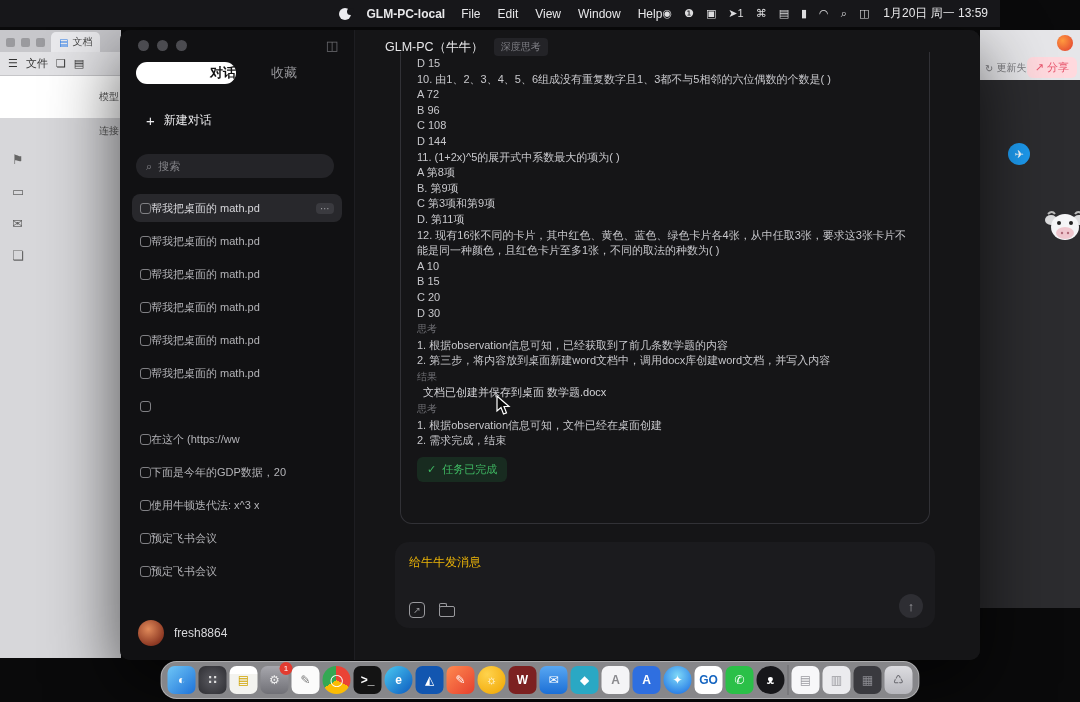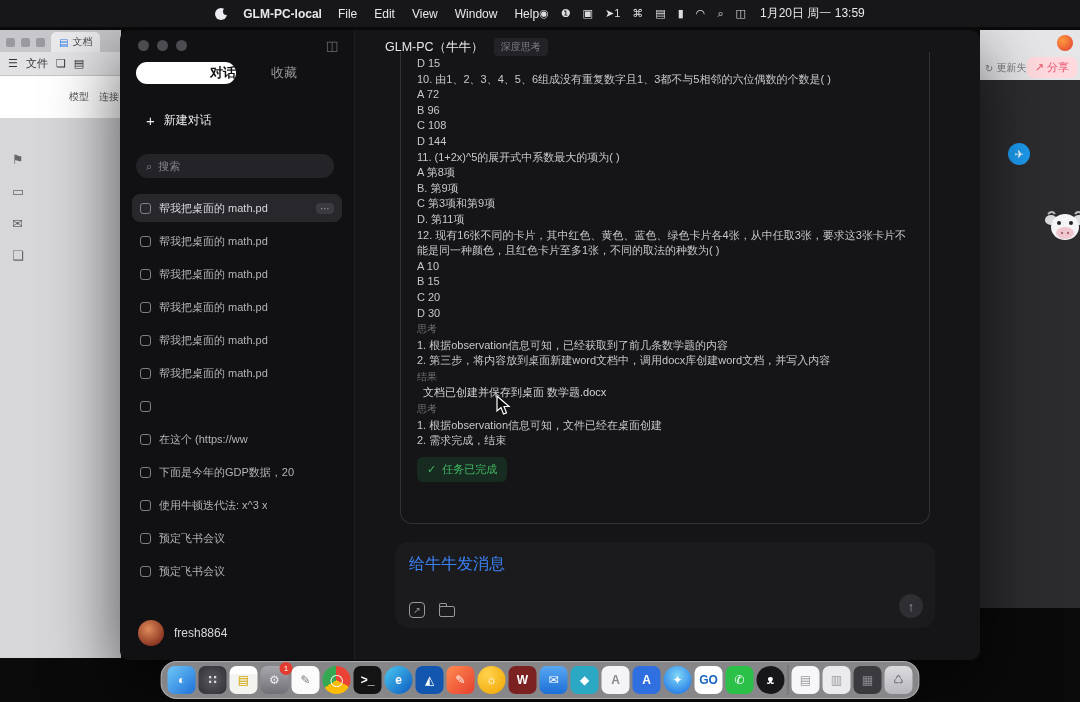--- a/index.html
+++ b/index.html
@@ -1,43 +1,43 @@
 <!DOCTYPE html>
 <html><head>
 <meta charset="utf-8">
 <style>
   * { margin:0; padding:0; box-sizing:border-box; }
   html,body { width:1080px; height:702px; overflow:hidden;
     font-family:"Liberation Sans","DejaVu Sans",sans-serif; }
   body { background:#0a0a0b; position:relative; }
 
   
-  .menubar{position:absolute;left:0;top:0;width:1080px;height:27px;background:#17171a;
-    color:#e8e8ea;display:flex;align-items:center;justify-content:center;
+  .menubar{position:absolute;left:0;top:0;width:1000px;height:27px;background:#17171a;
+    color:#e8e8ea;display:flex;align-items:center;justify-content:flex-end;
     padding:0 12px;font-size:12px;z-index:50}
   .mb-left{display:flex;align-items:center;gap:16px}
   .mb-app{font-weight:bold}
   .mb-left nav{display:flex;gap:17px}
   .mb-item{cursor:default}
   .mb-right{display:flex;align-items:center;gap:14px}
   .mb-status{display:flex;gap:12px;align-items:center}
   .st-icon{color:#dcdcde;font-size:11px}
   .mb-clock{font-size:12px}
   .apple{width:12px;height:12px;border-radius:50%;background:#ececf0;position:relative;display:inline-block}
   .apple::after{content:"";position:absolute;right:-3px;top:0;width:7px;height:7px;border-radius:50%;background:#17171a}
 
   
   .bg-left{position:absolute;left:0;top:30px;width:121px;height:628px;background:#d7d7da;z-index:1}
   .tabrow{height:22px;background:#c7c7cb;display:flex;align-items:flex-end;gap:6px;padding:0 6px;font-size:10px;color:#444}
   .mini-sq{width:9px;height:9px;border-radius:2px;background:#9a9a9e;margin-bottom:5px;display:inline-block}
   .tab-doc{background:#e9e9ec;border-radius:5px 5px 0 0;padding:3px 8px;display:flex;gap:4px;align-items:center}
   .doc-glyph{color:#2f7fe8;font-size:10px}
   .bg-toolbar{height:24px;display:flex;align-items:center;gap:8px;padding:0 8px;font-size:11px;color:#333;background:#e2e2e5;border-bottom:1px solid #c6c6c9}
   .bg-canvas{background:#fff;height:42px}
-  .side-labels{position:absolute;right:2px;top:60px;font-size:10px;color:#555;display:flex;flex-direction:row;gap:10px;align-items:flex-end}
+  .side-labels{position:absolute;right:2px;top:60px;font-size:10px;color:#555;display:flex;flex-direction:column;gap:20px;align-items:flex-end}
   .edge-icons{position:absolute;left:12px;top:122px;display:flex;flex-direction:column;gap:17px;color:#666;font-size:13px}
 
   
   .bg-right{position:absolute;right:0;top:30px;width:100px;height:578px;background:#2c2c2f;z-index:1}
   .bg-right .head{height:50px;background:#e6e6e9;position:relative}
   .avatar-orange{position:absolute;right:7px;top:5px;width:16px;height:16px;border-radius:50%;
     background:radial-gradient(circle at 35% 35%,#ff9a3e,#e03b2f)}
   .update-failed{position:absolute;left:5px;top:31px;font-size:10px;color:#7a7a7e;display:flex;gap:3px;align-items:center}
   .share-btn{position:absolute;right:3px;top:27px;background:#ffd9de;color:#e8566d;font-size:11px;
     padding:3px 8px;border-radius:6px;display:flex;gap:3px;align-items:center}
@@ -57,21 +57,21 @@
   .tabs{position:absolute;top:32px;left:16px;right:16px;display:flex;align-items:center}
   .tab{font-size:13px;color:#98989c;padding:2px 0;width:100px;text-align:right;cursor:default}
   .tab.active{background:#fff;color:#111;border-radius:16px;font-weight:bold}
   .tab:not(.active){margin-left:35px;width:auto}
   .new-chat{position:absolute;top:82px;left:26px;display:flex;align-items:center;gap:9px;color:#ececee;
     font-size:12px;background:none;border:none}
   .plus{font-size:15px;line-height:10px}
   .search{position:absolute;top:124px;left:16px;right:20px;height:24px;background:#242428;border-radius:12px;
     display:flex;align-items:center;gap:6px;padding:0 10px;color:#85858a;font-size:11px}
   .conv-list{position:absolute;top:164px;left:12px;right:12px}
-  .conv{height:28px;display:flex;align-items:center;gap:8px;padding:0 8px;border-radius:8px;margin-bottom:5px}
+  .conv{height:28px;display:flex;align-items:center;padding:0 8px;border-radius:8px;margin-bottom:5px}
   .chat-ic{width:11px;height:11px;border:1.2px solid #808084;border-radius:3px;flex-shrink:0}
   .conv-label{font-size:11px;color:#b4b4b8;white-space:nowrap;overflow:hidden}
   .conv.selected{background:#28282c}
   .conv.selected .conv-label{color:#d8d8dc}
   .conv .more{display:none;margin-left:auto;color:#9a9a9e;background:#3a3a3f;border-radius:4px;padding:0 4px;font-size:10px}
   .conv.selected .more{display:block}
   .user-row{position:absolute;bottom:14px;left:18px;display:flex;align-items:center;gap:10px}
   .avatar{width:26px;height:26px;border-radius:50%;
     background:radial-gradient(circle at 40% 35%,#e08a5a,#8e3a24 70%,#5c2417)}
   .uname{color:#d9d9dc;font-size:12px}
@@ -82,21 +82,21 @@
 
   .msg-box{position:absolute;left:45px;top:22px;width:530px;height:472px;border:1px solid #313136;
     border-top:none;border-radius:0 0 12px 12px;padding:4px 16px 8px;overflow:hidden}
   .blk{font-size:11px;line-height:15.6px;color:#c8c8cc}
   .blk.k-label{color:#6f6f74;font-size:10px;margin:0 0 1px}
   .blk.k-result{color:#d2d2d6;padding-left:6px}
   .done-badge{display:inline-flex;align-items:center;gap:6px;margin-top:8px;background:rgba(46,164,79,.16);
     color:#3fba63;font-size:11px;padding:5px 10px;border-radius:6px}
 
   .composer{position:absolute;left:40px;top:512px;width:540px;height:86px;background:#1b1b1e;border-radius:14px;padding:12px 14px}
-  .composer .ph{color:#3b82f6;font-size:16px}
+  .composer .ph{color:#eab308;font-size:12px}
   .comp-icons{position:absolute;left:14px;bottom:10px;display:flex;gap:14px;align-items:center;color:#9a9a9e}
   .cicon{width:16px;height:16px;border:1.3px solid #9a9a9e;border-radius:4px;display:grid;place-items:center;font-size:9px;color:#9a9a9e}
   .folder{width:16px;height:11px;border:1.3px solid #9a9a9e;border-radius:2px;position:relative;margin-top:3px}
   .folder::before{content:"";position:absolute;top:-4px;left:-1px;width:6px;height:3px;border:1.3px solid #9a9a9e;
     border-bottom:none;border-radius:2px 2px 0 0}
   .send{position:absolute;right:12px;bottom:10px;width:24px;height:24px;border-radius:50%;background:#2e2e33;
     color:#a9a9ae;border:none;font-size:13px;display:grid;place-items:center}
 
   
   .dock{position:absolute;left:50%;bottom:3px;transform:translateX(-50%);

